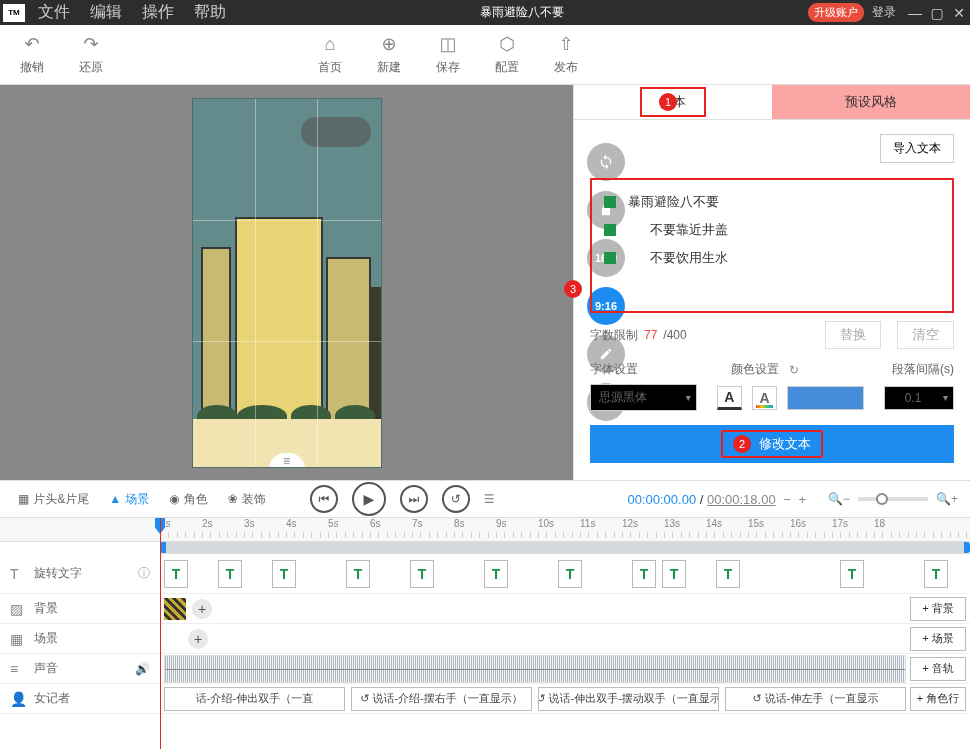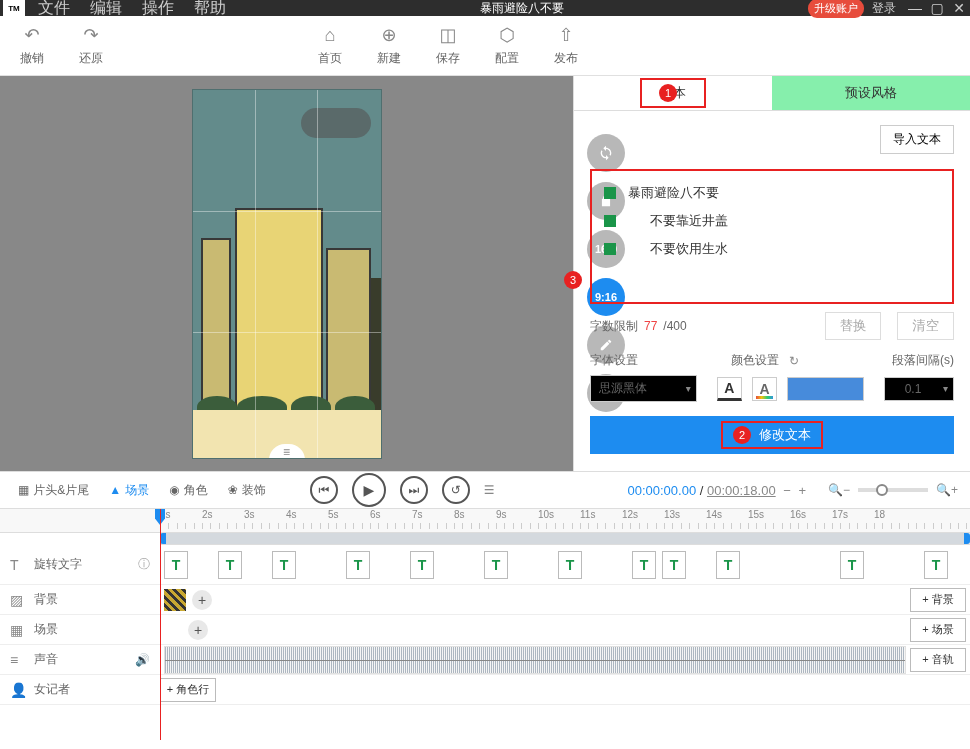--- a/index.html
+++ b/index.html
@@ -1,18 +1,18 @@
 <!DOCTYPE html>
 <html><head>
 <meta charset="utf-8">
 <style>
 * { box-sizing: border-box; margin: 0; padding: 0; font-family: "Microsoft YaHei", sans-serif; }
 body { width: 970px; height: 749px; background: #fff; overflow: hidden; font-size: 12px; color: #333; }
 
-.titlebar { height: 16px; background: #2d2d2d; display: flex; align-items: center; color: #ccc; }
+.titlebar { height: 25px; background: #2d2d2d; display: flex; align-items: center; color: #ccc; }
 .titlebar .logo { width: 22px; height: 18px; background: #fff; color: #000; font-size: 8px; font-weight: bold; display: flex; align-items: center; justify-content: center; margin: 0 3px; }
 .titlebar .menu-item { padding: 0 10px; font-size: 16px; cursor: pointer; }
 .titlebar .title { flex: 1; text-align: center; color: #fff; font-size: 12px; }
 .titlebar .upgrade { background: #e74c3c; color: #fff; padding: 2px 6px; font-size: 11px; border-radius: 9px; }
 .titlebar .login { padding: 0 8px; font-size: 12px; }
 .titlebar .win-btn { width: 22px; text-align: center; font-size: 14px; cursor: pointer; }
 
 .toolbar { height: 60px; background: #fff; border-bottom: 1px solid #e0e0e0; display: flex; align-items: center; padding: 0 20px; }
 .tool-btn { display: flex; flex-direction: column; align-items: center; gap: 4px; margin-right: 35px; cursor: pointer; color: #666; }
 .tool-btn .icon { font-size: 18px; color: #888; }
@@ -34,21 +34,21 @@
 .ground-arrow { position:absolute; bottom:-2px; left:50%; transform:translateX(-50%); width:36px; height:16px; background:#fff; border-radius:18px 18px 0 0; display:flex; align-items:center; justify-content:center; color:#888;}
 .grid-v { position:absolute; top:0; bottom:0; border-left:1px solid rgba(255,255,255,0.4);}
 .grid-h { position:absolute; left:0; right:0; border-top:1px solid rgba(255,255,255,0.4);}
 .ratio-col { position: absolute; right: -52px; top: 58px; display: flex; flex-direction: column; gap: 10px; }
 .ratio-btn { width: 38px; height: 38px; border-radius: 50%; background: #b8b8b8; color: #fff; display: flex; align-items: center; justify-content: center; font-size: 11px; font-weight: bold; }
 .ratio-btn.active { background: #1d8cf0; }
 .ratio-col svg { fill: #fff; }
 
 .right-panel { width: 397px; background: #fff; border-left: 1px solid #ddd; display: flex; flex-direction: column; }
 .tabs { height: 35px; display: flex; border-bottom: 1px solid #ddd; }
-.tab { flex: 1; display: flex; align-items: center; justify-content: center; font-size: 13px; background: #86efac; cursor: pointer; }
+.tab { flex: 1; display: flex; align-items: center; justify-content: center; font-size: 13px; background: #fca5a5; cursor: pointer; }
 .tab.active { background: #fff; }
 .red-box { border: 2px solid #e82121; }
 .red-circle { width: 18px; height: 18px; background: #e82121; color: #fff; border-radius: 50%; display: flex; align-items: center; justify-content: center; font-size: 11px; position: absolute; }
 .panel-body { padding: 14px 16px 10px; flex: 1; position: relative; }
 .import-btn { float: right; border: 1px solid #ccc; padding: 5px 12px; font-size: 12px; cursor: pointer; background: #fff; }
 .text-list { clear: both; margin-top: 44px; border: 2px solid #e82121; height: 135px; padding: 8px 12px; overflow: hidden; }
 .text-item { display: flex; align-items: center; gap: 12px; padding: 5px 0; font-size: 13px; }
 .text-item .sq { width: 12px; height: 12px; background: #1a9549; }
 .count-row { display: flex; align-items: center; margin-top: 8px; font-size: 12px; color: #666; gap: 6px;}
 .count-row .btn { border: 1px solid #ddd; padding: 4px 14px; background: #fff; color: #aaa; cursor: pointer; margin-left: auto; }
@@ -381,17 +381,23 @@
           <div class="audio-wave"></div>
         </div>
     <div class="track-end-btn">+ 音轨</div>
   </div>
 
   <div class="track thin">
     <div class="track-head">
           <span class="ticon">👤</span>
           <span>女记者</span>
         </div>
+    <div class="track-body">
+      <div class="action-seg">话-介绍-伸出双手（一直</div>
+      <div class="action-seg">↺ 说话-介绍-摆右手（一直显示）</div>
+      <div class="action-seg">↺ 说话-伸出双手-摆动双手（一直显示</div>
+      <div class="action-seg">↺ 说话-伸左手（一直显示</div>
+    </div>
     <div class="track-end-btn">+ 角色行</div>
   </div>
 </div>
 <div class="playhead" style="top:0;height:231px;"></div>
 </div>
 
 </body></html>

